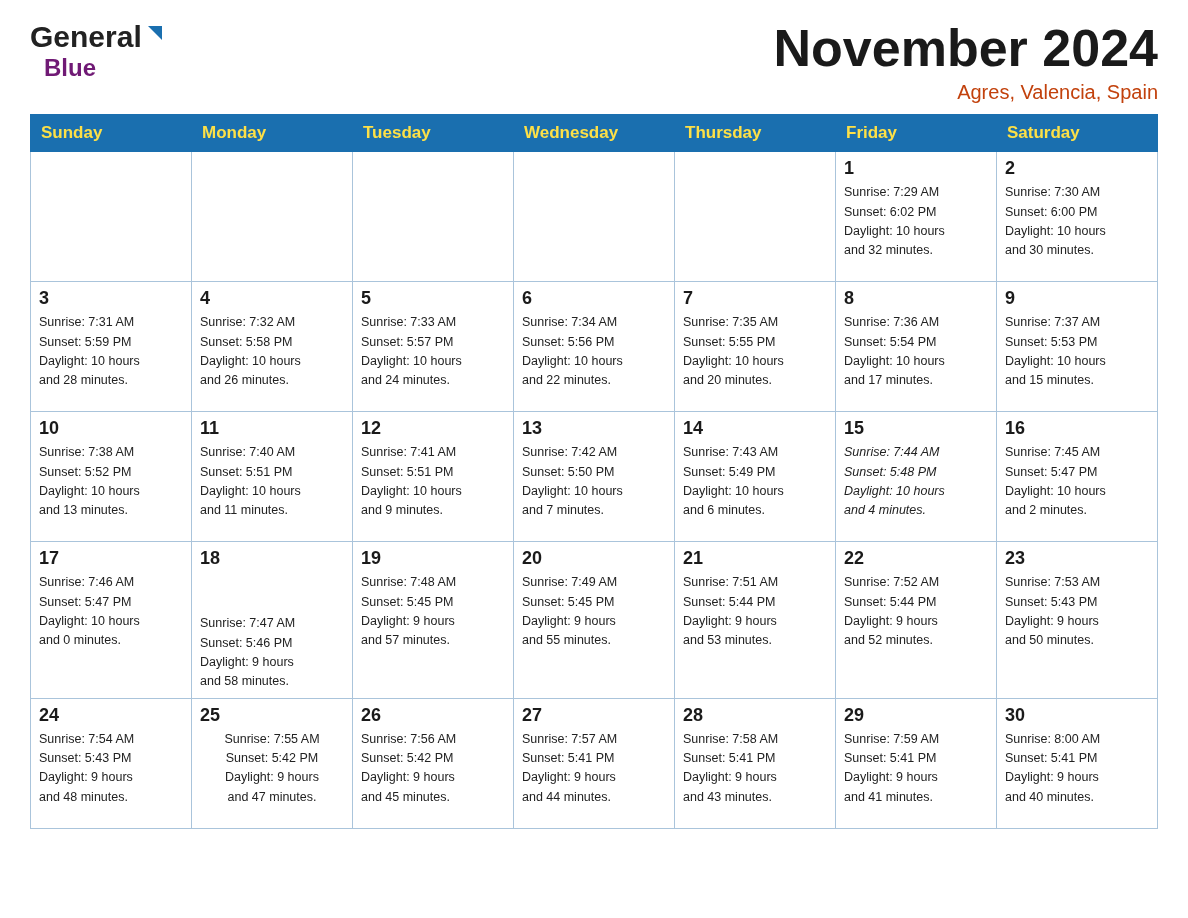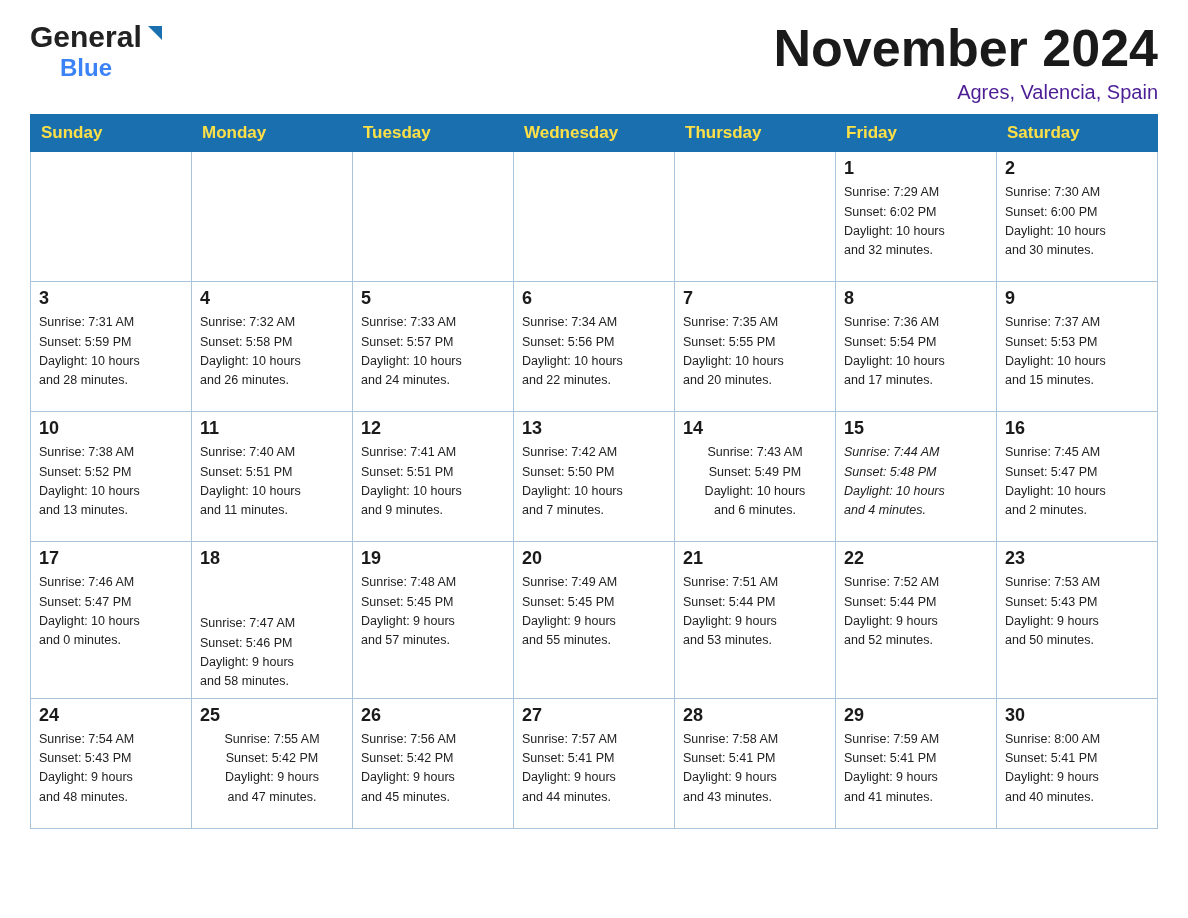--- a/index.html
+++ b/index.html
@@ -25,21 +25,21 @@
       text-align: right;
     }
     .month-title {
       font-size: 52px;
       font-weight: bold;
       color: #1a1a1a;
       line-height: 1.1;
     }
     .location {
       font-size: 20px;
-      color: #4c1d95;
+      color: #c2410c;
       margin-top: 4px;
     }
     .calendar {
       width: 100%;
       border-collapse: collapse;
       margin-top: 10px;
     }
     .calendar th {
       background-color: #1a6faf;
       color: #fde047;
@@ -84,22 +84,22 @@
     }
     .logo-arrow {
       display: inline-block;
       margin-left: 2px;
       position: relative;
       top: -2px;
     }
     .logo-line2 {
       font-size: 24px;
       font-weight: bold;
-      color: #3b82f6;
-      margin-left: 30px;
+      color: #701a75;
+      margin-left: 14px;
       text-align: center;
     }
   </style>
 </head>
 <body>
 
 <div class="header">
   <div class="logo">
     <div class="logo-row">
       <span class="logo-text-general">General</span>
@@ -226,21 +226,21 @@
         </td>
         <td>
           <span class="day-num">13</span>
           <div class="day-info" style="white-space: pre-line;">Sunrise: 7:42 AM
 Sunset: 5:50 PM
 Daylight: 10 hours
 and 7 minutes.</div>
         </td>
         <td>
           <span class="day-num">14</span>
-          <div class="day-info" style="white-space: pre-line; text-align: center;">Sunrise: 7:43 AM
+          <div class="day-info" style="white-space: pre-line;">Sunrise: 7:43 AM
 Sunset: 5:49 PM
 Daylight: 10 hours
 and 6 minutes.</div>
         </td>
         <td>
           <span class="day-num">15</span>
           <div class="day-info" style="white-space: pre-line; font-style: italic;">Sunrise: 7:44 AM
 Sunset: 5:48 PM
 Daylight: 10 hours
 and 4 minutes.</div>

